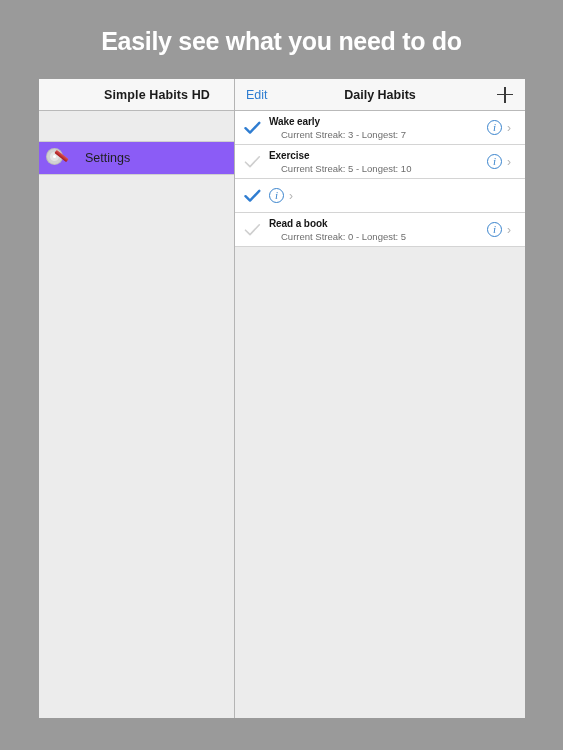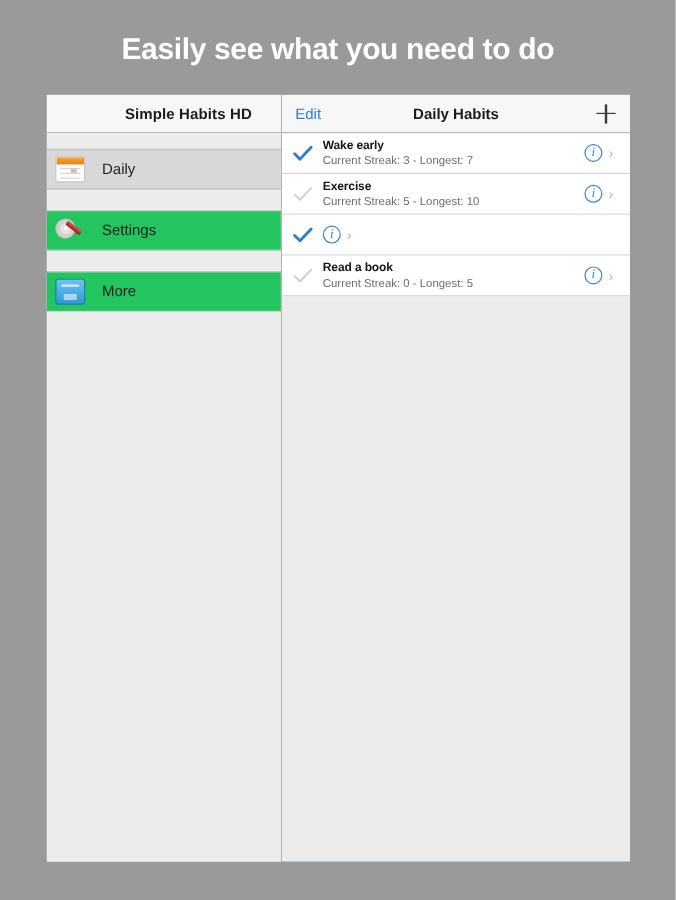--- a/index.html
+++ b/index.html
@@ -74,21 +74,21 @@
     box-sizing: border-box;
   }
   .side-row {
     height: 34px;
     display: flex;
     align-items: center;
     padding-left: 7px;
     box-sizing: border-box;
     border-top: 1px solid #cfcfcf;
     border-bottom: 1px solid #cfcfcf;
-    background: #22c55e;
+    background: #8b5cf6;
   }
   .side-row.selected {
     background: #d8d8d8;
     border-top-color: #c3c3c3;
     border-bottom-color: #c3c3c3;
   }
   .side-gap {
     height: 17px;
   }
   .side-label {
@@ -265,20 +265,21 @@
     font-size: 10px;
     font-weight: bold;
     color: #161616;
     line-height: 15px;
     letter-spacing: -0.1px;
   }
   .habit-sub {
     font-size: 9.5px;
     color: #6d6d6d;
     line-height: 12px;
+    margin-left: 12px;
   }
   .row-acc {
     display: flex;
     align-items: center;
     padding-right: 9px;
     flex: none;
   }
   .info-btn {
     width: 15px;
     height: 15px;
@@ -307,41 +308,33 @@
 <div class="headline">Easily see what you need to do</div>
 
 <div class="panel">
 
   <div class="sidebar">
     <div class="sidebar-navbar">
       <div class="sidebar-title">Simple Habits HD</div>
     </div>
     <div class="sidebar-list">
 
-      <div class="side-row selected">
-        <span class="sicon ic-cal"></span>
-        <span class="side-label">Daily</span>
-      </div>
 
       <div class="side-gap"></div>
 
       <div class="side-row">
         <span class="sicon ic-gear">
           <span class="gear"></span>
             <span class="driver"></span>
         </span>
         <span class="side-label">Settings</span>
       </div>
 
       <div class="side-gap"></div>
 
-      <div class="side-row">
-        <span class="sicon ic-box"></span>
-        <span class="side-label">More</span>
-      </div>
 
     </div>
   </div>
 
   <div class="detail">
     <div class="detail-navbar">
       <div class="edit-btn">Edit</div>
       <div class="detail-title">Daily Habits</div>
       <div class="add-btn"></div>
     </div>

